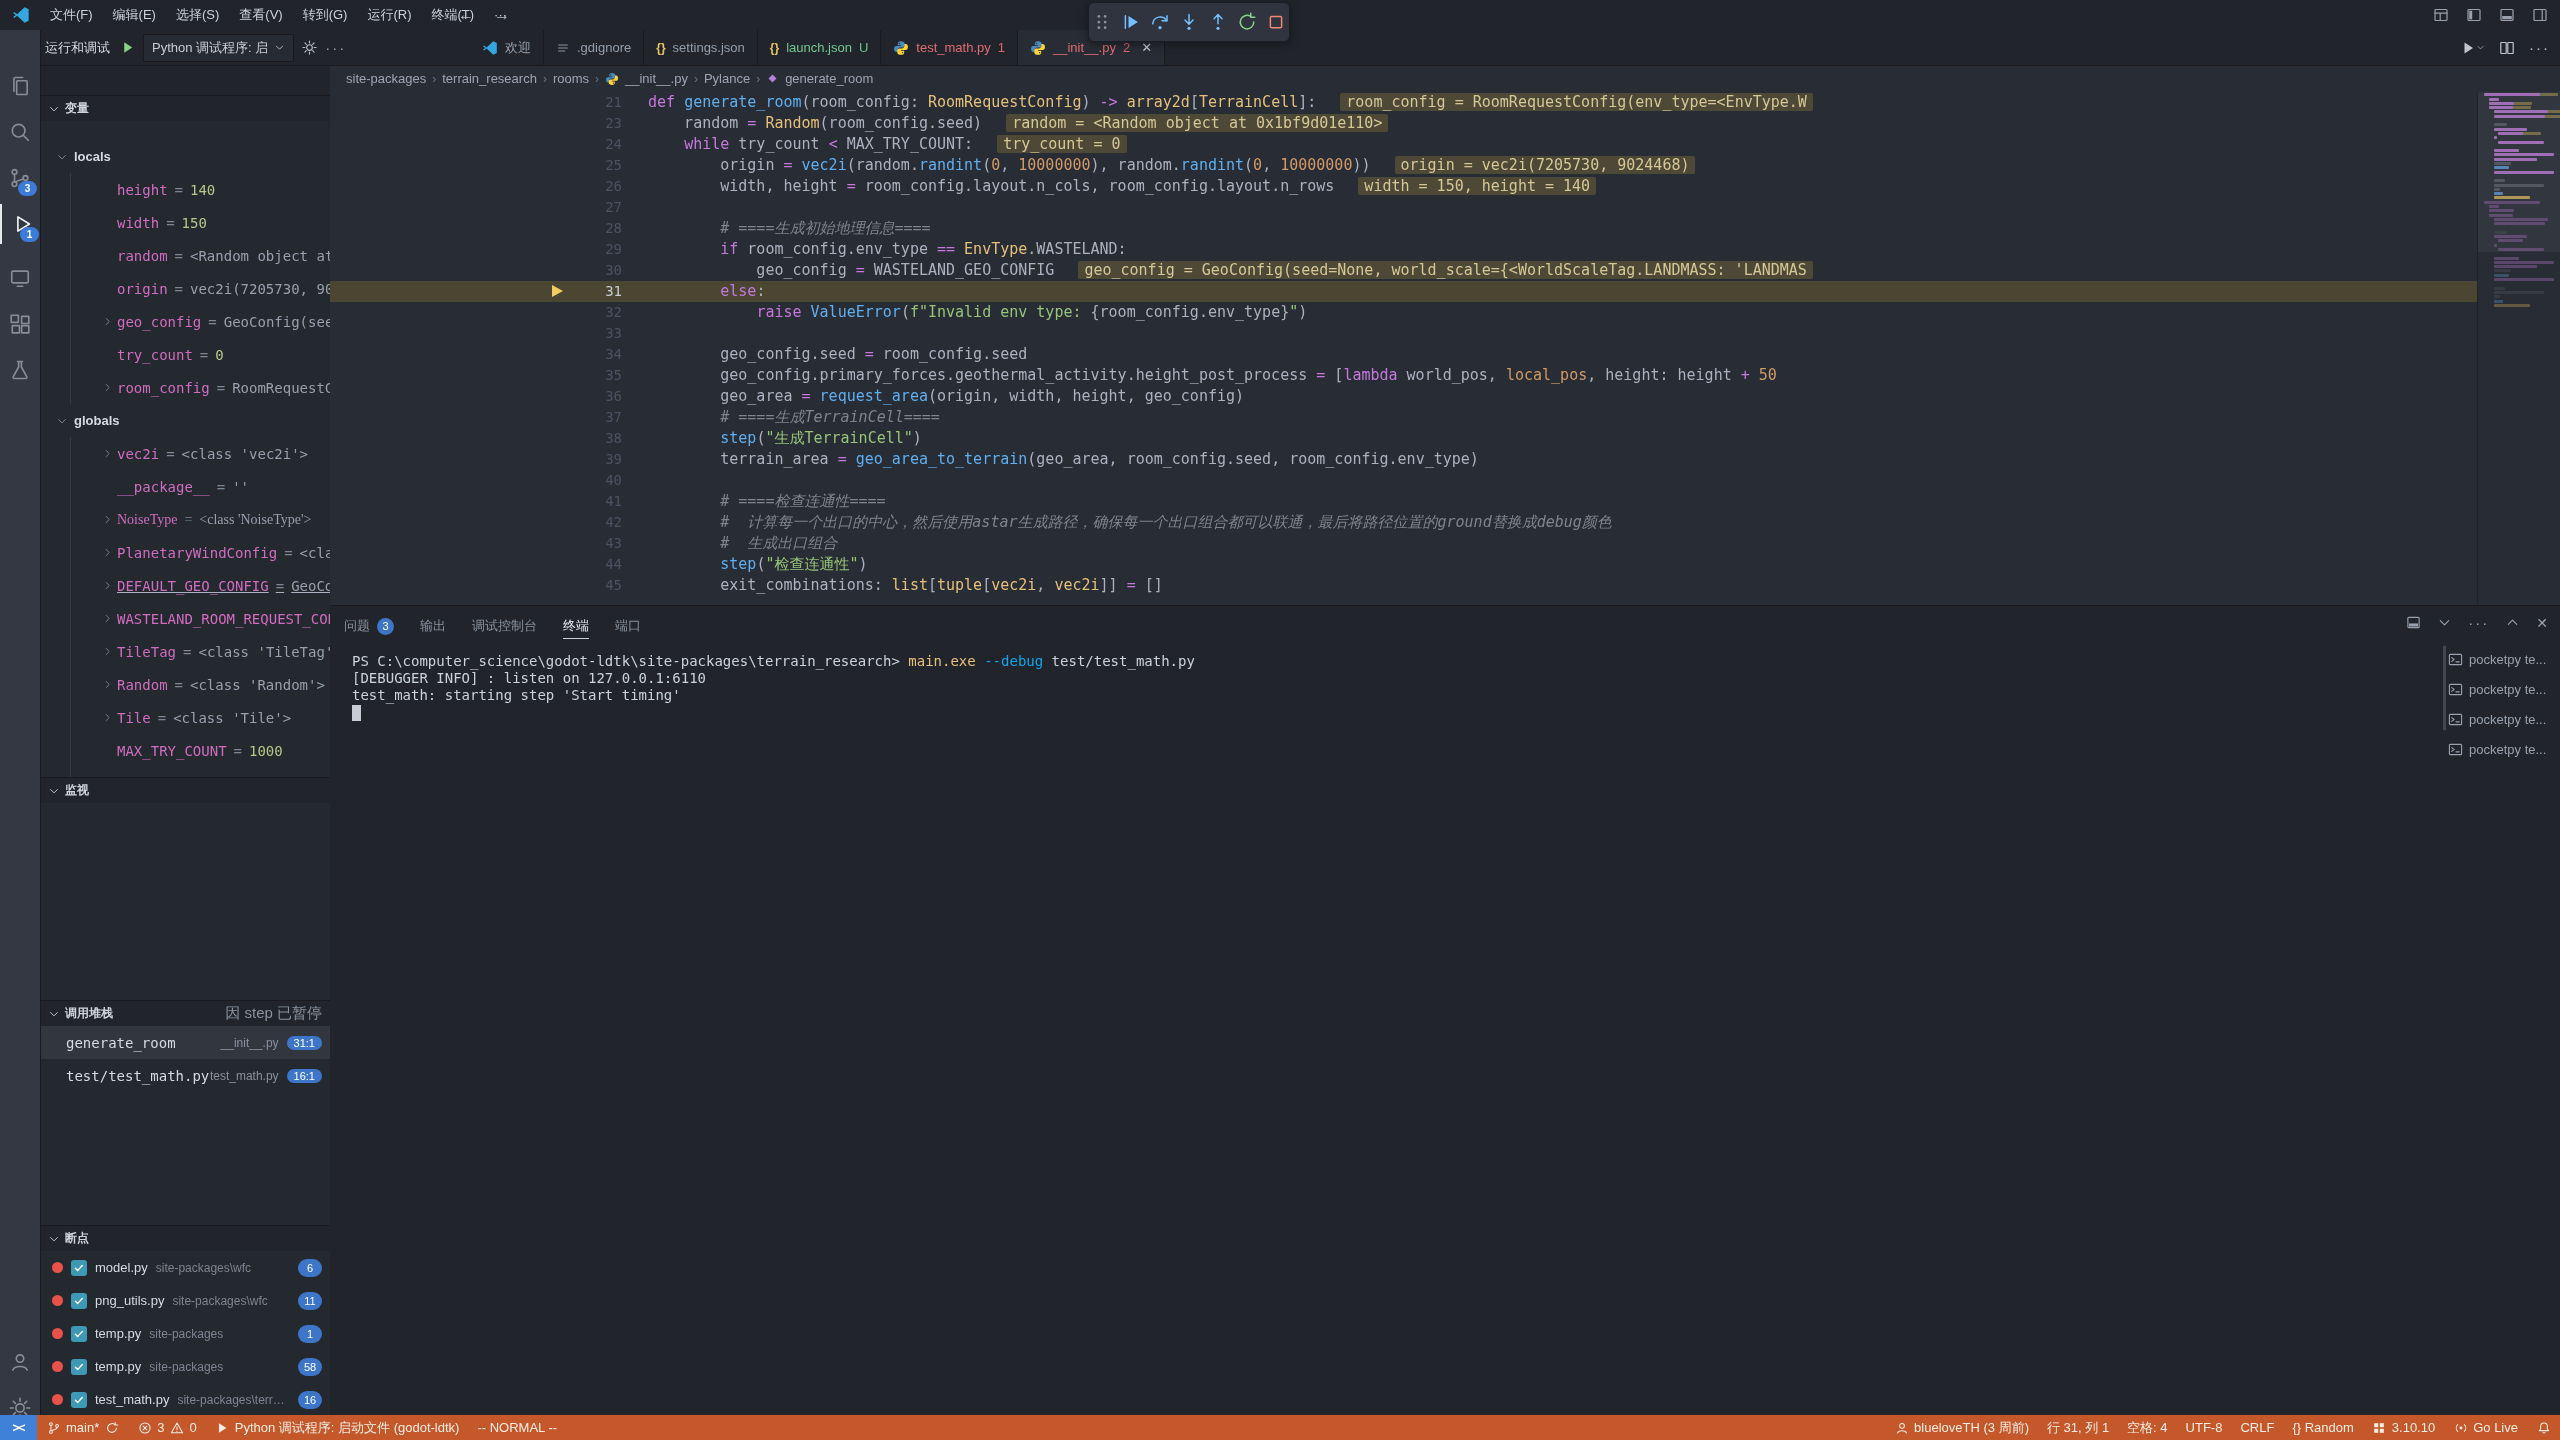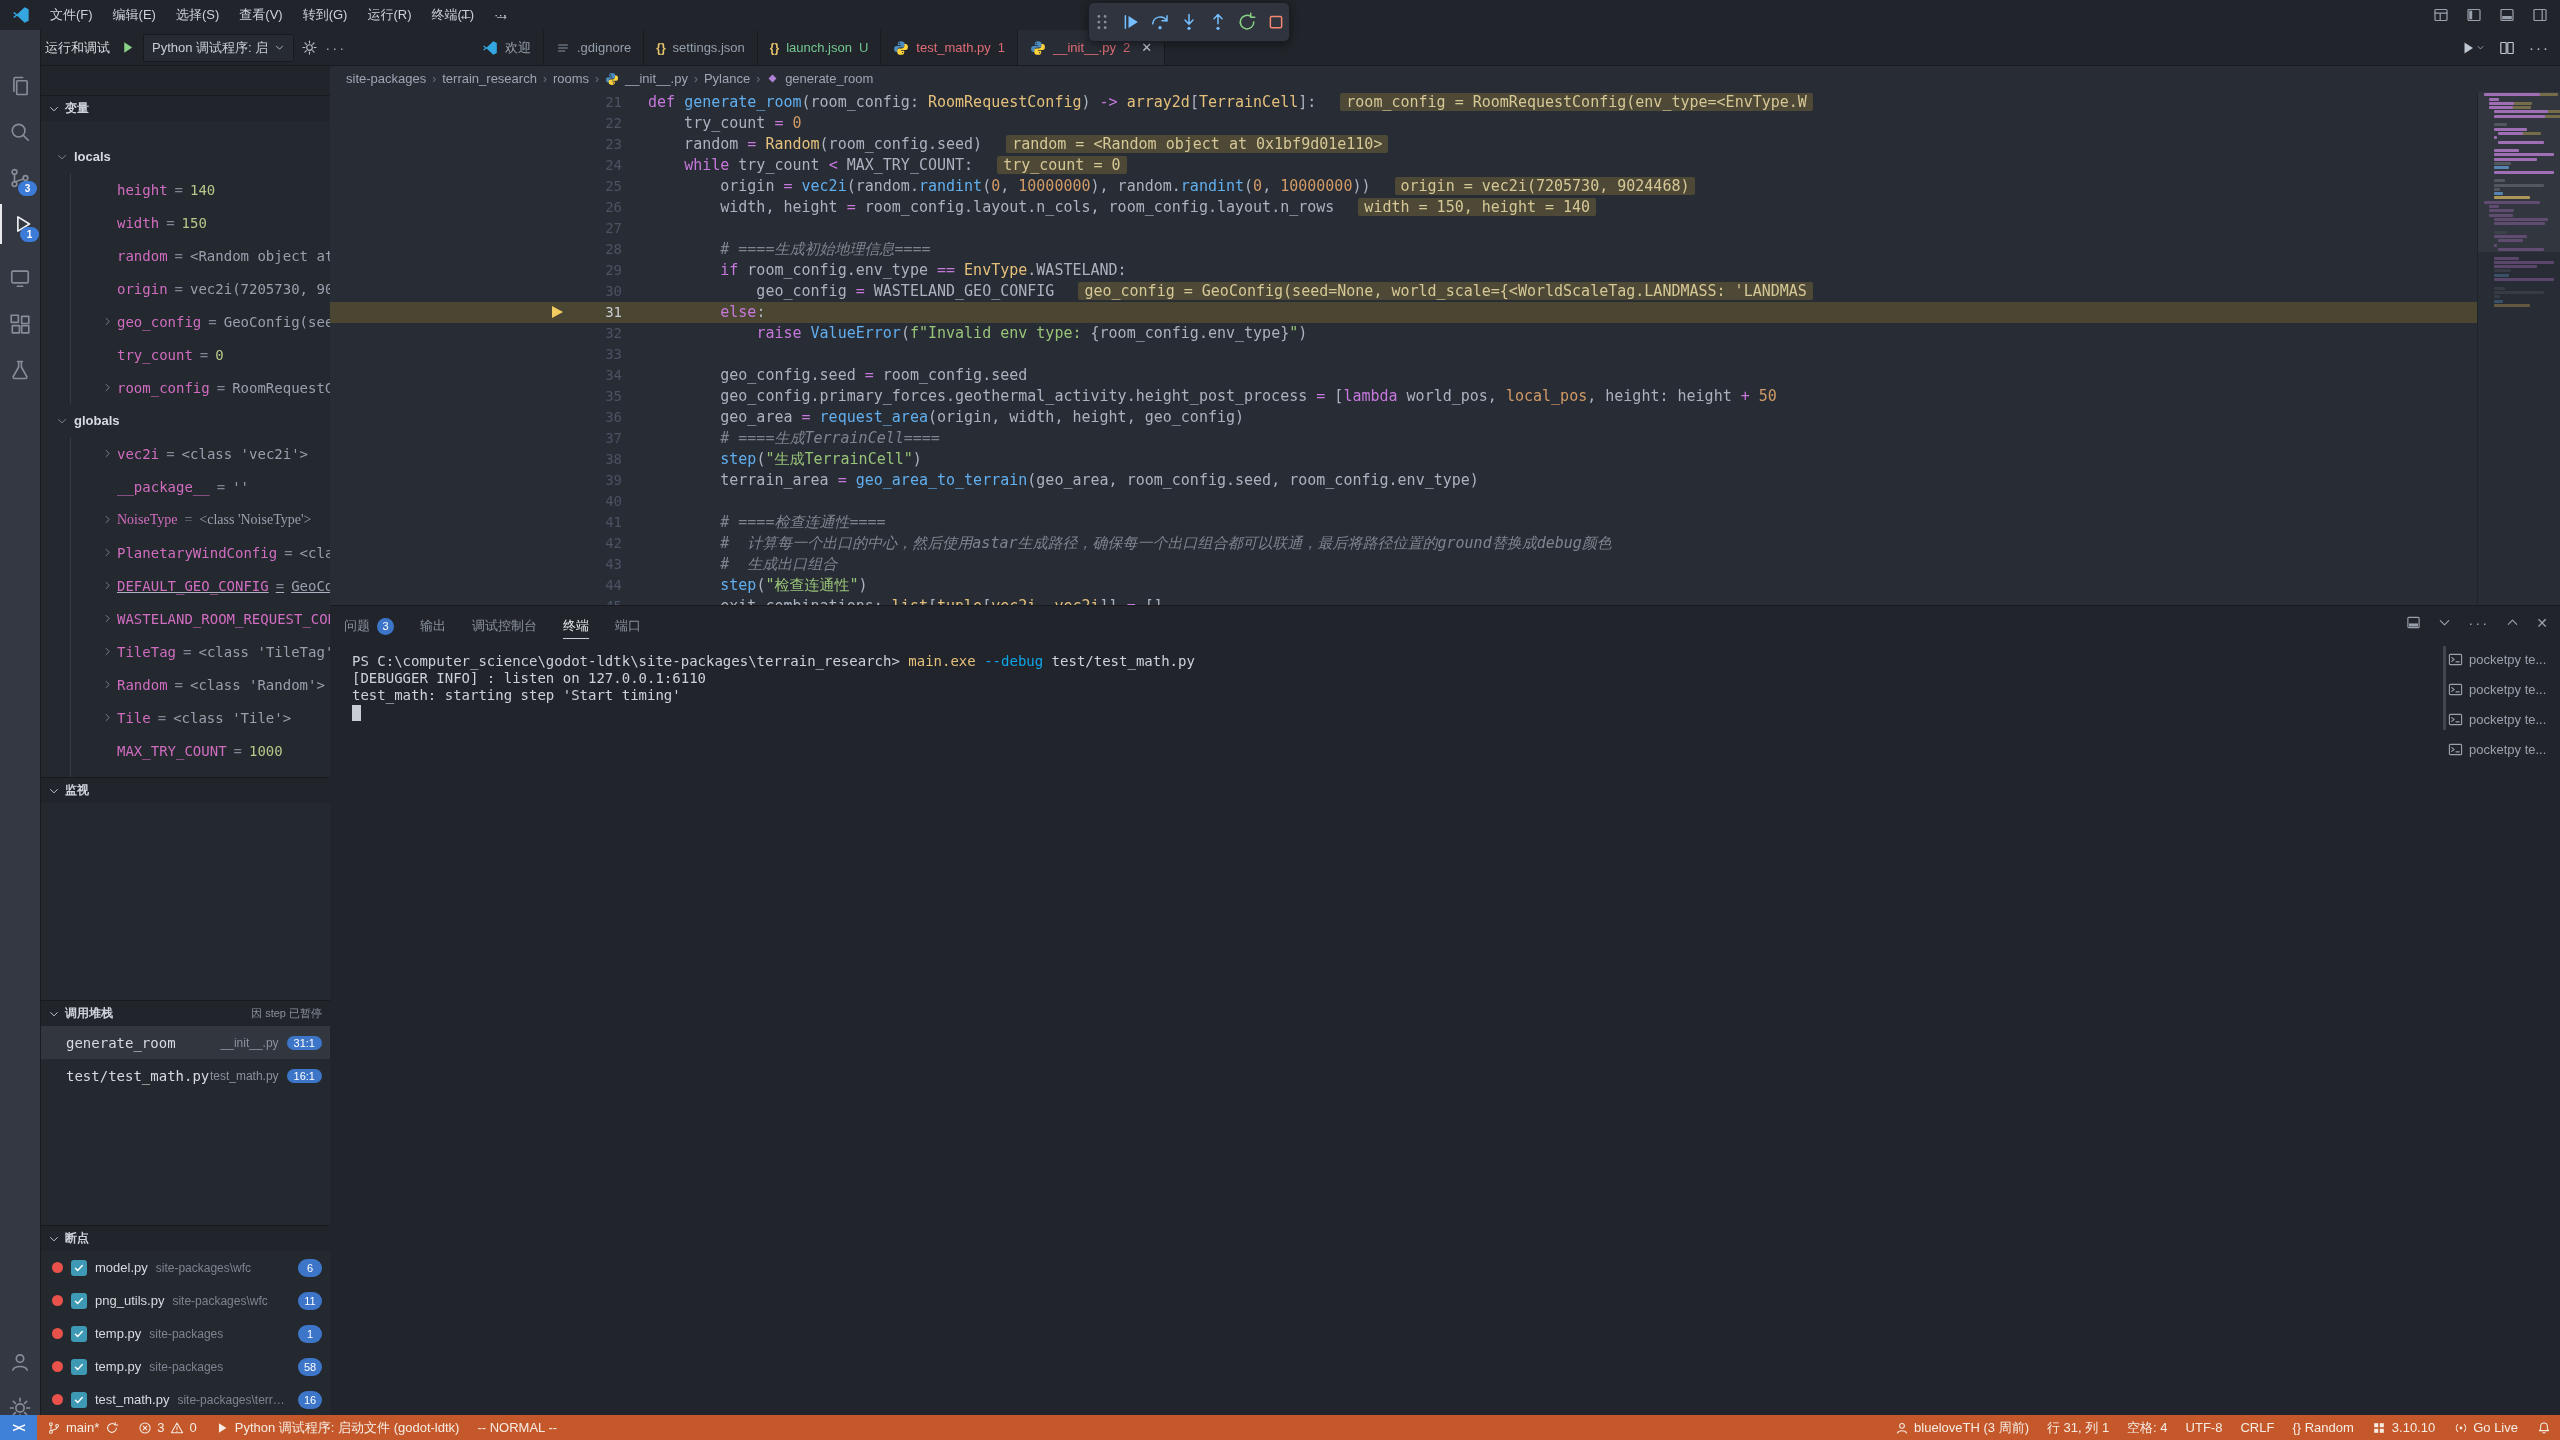--- a/index.html
+++ b/index.html
@@ -43,21 +43,21 @@
   .tab .sfx{opacity:.95;}
   .tab.green,.tab.green .sfx{color:#73c991;}
   .tab.red,.tab.red .sfx{color:#e06c75;}
   .tab .tclose{color:#c8ccd4;margin-left:4px;font-size:13px;}
   #edactions{position:absolute;right:10px;top:0;height:35px;display:flex;align-items:center;gap:14px;color:#bfc5cf;}
 
   
   #sidebar{left:40px;top:30px;width:290px;height:1385px;background:#21252b;z-index:5;overflow:hidden;}
   .sect-h{position:absolute;left:0;width:290px;height:26px;display:flex;align-items:center;gap:5px;padding-left:8px;box-sizing:border-box;
           font-size:12px;font-weight:bold;color:#cfd3da;background:#21252b;border-top:1px solid #181a1f;}
-  .sect-h .note{margin-left:auto;margin-right:8px;font-weight:normal;color:#8a919d;font-size:11px;}
+  .sect-h .note{margin-left:auto;margin-right:8px;font-weight:normal;color:#8a919d;font-size:15px;}
   .sect-c{position:absolute;left:0;width:290px;background:#24282f;overflow:hidden;}
   .vrow{height:33px;display:flex;align-items:center;white-space:nowrap;font-family:"DejaVu Sans Mono",monospace;font-size:14px;}
   .vgroup{font-family:"Liberation Sans",sans-serif;font-weight:bold;color:#d7dae0;font-size:13px;padding-left:16px;gap:6px;}
   .vchev{width:20px;color:#8a919d;display:inline-flex;}
   .vname{color:#d16dc0;}
   .veq{color:#7f8694;margin:0 7px;}
   .vv-num{color:#b5c98a;} .vv-obj{color:#98a0ac;}
 
   .csrow{height:33px;display:flex;align-items:center;padding:0 8px 0 26px;color:#d7dae0;font-size:14px;font-family:"DejaVu Sans Mono",monospace;white-space:nowrap;}
   .csrow.sel{background:#31363f;}
@@ -663,21 +663,20 @@
       <span class="bc-sep">›</span>
       <span class="ic">
         <svg width="13" height="13" viewBox="0 0 16 16" fill="none" stroke="currentColor" stroke-width="1.2" stroke-linecap="round" stroke-linejoin="round">
           <rect fill="#b180d7" stroke="none" x="4.5" y="4.5" width="7" height="7" transform="rotate(45 8 8)"></rect>
         </svg>
       </span>
       <span>generate_room</span>
     </div>
   <div id="code">
       <div class="cl"><span class="lnum">21</span><span class="sg-k">def</span><span class="sg-d"> </span><span class="sg-f">generate_room</span><span class="sg-d">(</span><span class="sg-d">room_config</span><span class="sg-d">: </span><span class="sg-c">RoomRequestConfig</span><span class="sg-d">) </span><span class="sg-o">-&gt;</span><span class="sg-d"> </span><span class="sg-c">array2d</span><span class="sg-d">[</span><span class="sg-c">TerrainCell</span><span class="sg-d">]:</span><span class="chip">room_config = RoomRequestConfig(env_type=&lt;EnvType.W</span></div>
-      <div class="cl"><span class="lnum">22</span><span class="sg-d">    try_count </span><span class="sg-o">=</span><span class="sg-d"> </span><span class="sg-n">0</span></div>
       <div class="cl"><span class="lnum">23</span><span class="sg-d">    random </span><span class="sg-o">=</span><span class="sg-d"> </span><span class="sg-c">Random</span><span class="sg-d">(room_config.seed)</span><span class="chip">random = &lt;Random object at 0x1bf9d01e110&gt;</span></div>
       <div class="cl"><span class="lnum">24</span><span class="sg-d">    </span><span class="sg-k">while</span><span class="sg-d"> try_count </span><span class="sg-o">&lt;</span><span class="sg-d"> MAX_TRY_COUNT:</span><span class="chip">try_count = 0</span></div>
       <div class="cl"><span class="lnum">25</span><span class="sg-d">        origin </span><span class="sg-o">=</span><span class="sg-d"> </span><span class="sg-f">vec2i</span><span class="sg-d">(random.</span><span class="sg-f">randint</span><span class="sg-d">(</span><span class="sg-n">0</span><span class="sg-d">, </span><span class="sg-n">10000000</span><span class="sg-d">), random.</span><span class="sg-f">randint</span><span class="sg-d">(</span><span class="sg-n">0</span><span class="sg-d">, </span><span class="sg-n">10000000</span><span class="sg-d">))</span><span class="chip">origin = vec2i(7205730, 9024468)</span></div>
       <div class="cl"><span class="lnum">26</span><span class="sg-d">        width, height </span><span class="sg-o">=</span><span class="sg-d"> room_config.layout.n_cols, room_config.layout.n_rows</span><span class="chip">width = 150, height = 140</span></div>
       <div class="cl"><span class="lnum">27</span></div>
       <div class="cl"><span class="lnum">28</span><span class="sg-m">        # ====生成初始地理信息====</span></div>
       <div class="cl"><span class="lnum">29</span><span class="sg-d">        </span><span class="sg-k">if</span><span class="sg-d"> room_config.env_type </span><span class="sg-o">==</span><span class="sg-d"> </span><span class="sg-c">EnvType</span><span class="sg-d">.WASTELAND:</span></div>
       <div class="cl"><span class="lnum">30</span><span class="sg-d">            geo_config </span><span class="sg-o">=</span><span class="sg-d"> WASTELAND_GEO_CONFIG</span><span class="chip">geo_config = GeoConfig(seed=None, world_scale={&lt;WorldScaleTag.LANDMASS: 'LANDMAS</span></div>
       <div class="cl cur"><span class="lnum">31</span><span class="curarrow"></span><span class="sg-d">        </span><span class="sg-k">else</span><span class="sg-d">:</span></div>
       <div class="cl"><span class="lnum">32</span><span class="sg-d">            </span><span class="sg-k">raise</span><span class="sg-d"> </span><span class="sg-f">ValueError</span><span class="sg-d">(</span><span class="sg-s">f"Invalid env type: </span><span class="sg-d">{room_config.env_type}</span><span class="sg-s">"</span><span class="sg-d">)</span></div>

